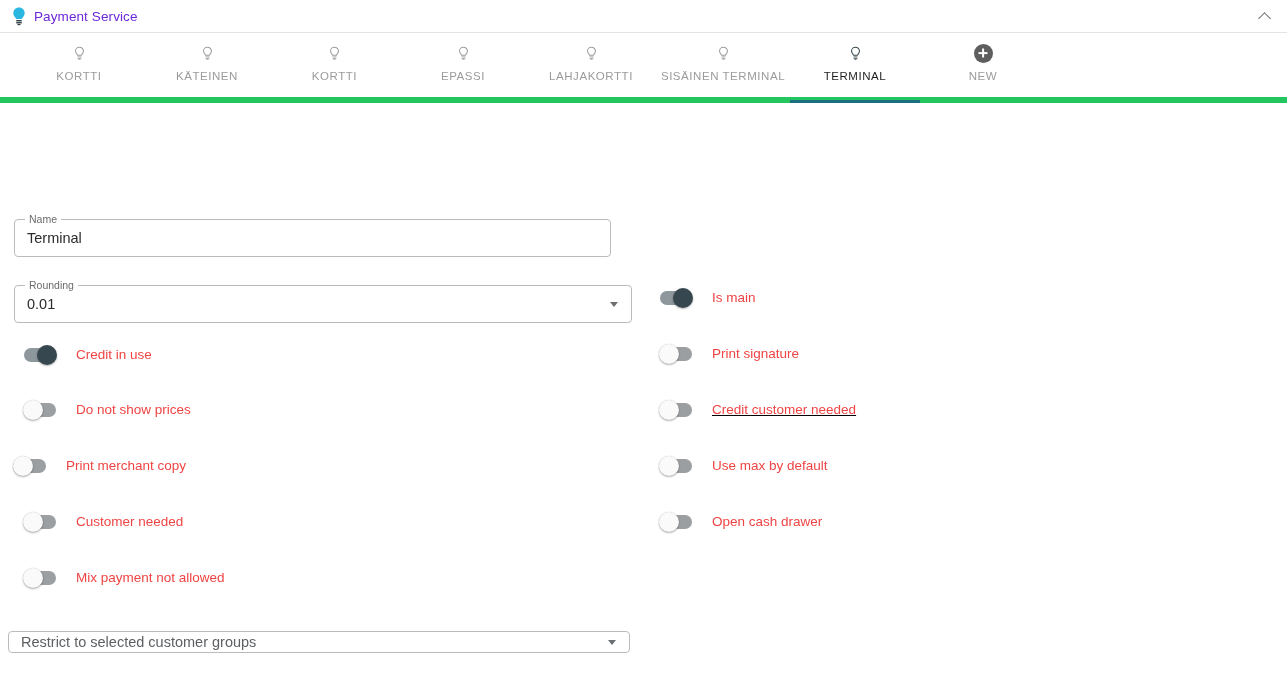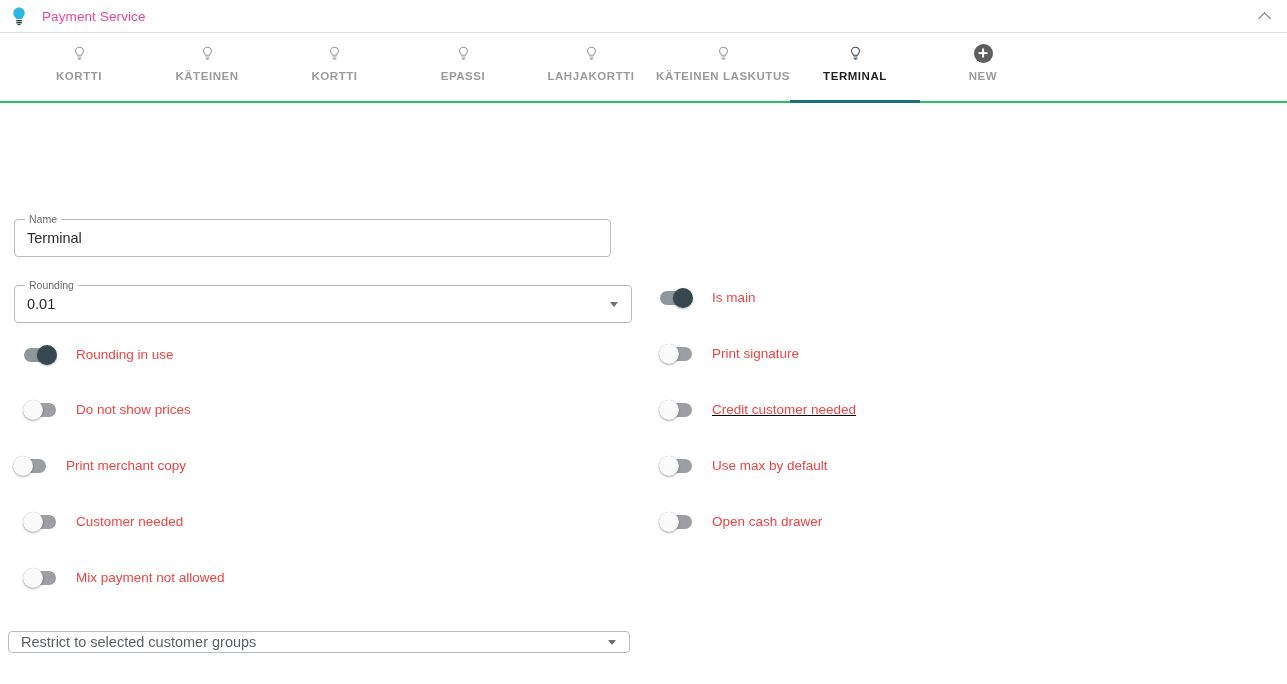--- a/index.html
+++ b/index.html
@@ -16,22 +16,22 @@
     height: 33px;
     display: flex;
     align-items: center;
     border-bottom: 1px solid #e3e3e3;
     padding: 0 10px 0 8px;
     position: relative;
   }
   .hdr-bulb { width: 22px; height: 22px; flex: 0 0 22px; display:block; }
   .app-title {
     font-size: 13.5px;
-    color: #ec4899;
-    margin-left: 12px;
+    color: #6d28d9;
+    margin-left: 4px;
     letter-spacing: .1px;
   }
   .collapse-btn {
     position: absolute;
     right: 12px; top: 50%;
     transform: translateY(-50%);
     width: 22px; height: 22px;
     display: flex; align-items: center; justify-content: center;
     cursor: pointer;
   }
@@ -40,22 +40,21 @@
     border-left: 1.6px solid #6d6d6d;
     border-top: 1.6px solid #6d6d6d;
     transform: rotate(45deg);
     margin-top: 4px;
   }
 
   
   .tabbar {
     height: 70px;
     position: relative;
-    border-bottom: 2px solid #22c55e;
-    font-weight: bold;
+    border-bottom: 6px solid #22c55e;
   }
   .tab {
     position: absolute;
     top: 0;
     height: 70px;
     display: flex;
     flex-direction: column;
     align-items: center;
     justify-content: flex-start;
     padding-top: 9px;
@@ -245,21 +244,21 @@
     </div>
     <div class="tab" style="left: 650px; width: 146px;">
       <div class="ticon">
         <svg viewBox="0 0 24 24" width="17" height="17" aria-hidden="true">
           <path d="M12 3.2c-3.1 0-5.6 2.4-5.6 5.4 0 2 1.1 3.4 2.1 4.5.4.5.7.9.8 1.4h5.4c.1-.5.4-.9.8-1.4 1-1.1 2.1-2.5 2.1-4.5 0-3-2.5-5.4-5.6-5.4z" fill="none" stroke="#9b9b9b" stroke-width="1.5"></path>
           <rect x="9.3" y="16.2" width="5.4" height="1.2" fill="#9b9b9b"></rect>
           <rect x="9.3" y="18.2" width="5.4" height="1.2" fill="#9b9b9b"></rect>
           <rect x="10.6" y="20.1" width="2.8" height="1.1" fill="#9b9b9b"></rect>
         </svg>
       </div>
-      <div class="tlabel">KÄTEINEN LASKUTUS</div>
+      <div class="tlabel">SISÄINEN TERMINAL</div>
     </div>
     <div class="tab active" style="left: 790px; width: 130px;">
       <div class="ticon">
         <svg viewBox="0 0 24 24" width="17" height="17" aria-hidden="true">
           <path d="M12 3.2c-3.1 0-5.6 2.4-5.6 5.4 0 2 1.1 3.4 2.1 4.5.4.5.7.9.8 1.4h5.4c.1-.5.4-.9.8-1.4 1-1.1 2.1-2.5 2.1-4.5 0-3-2.5-5.4-5.6-5.4z" fill="none" stroke="#37474f" stroke-width="1.5"></path>
           <rect x="9.3" y="16.2" width="5.4" height="1.2" fill="#37474f"></rect>
           <rect x="9.3" y="18.2" width="5.4" height="1.2" fill="#37474f"></rect>
           <rect x="10.6" y="20.1" width="2.8" height="1.1" fill="#37474f"></rect>
         </svg>
       </div>
@@ -285,21 +284,21 @@
     <span class="flabel">Rounding</span>
     <span class="fval">0.01</span>
     <span class="arrow"></span>
   </div>
 
   <div id="toggles-left">
       <div class="toggle-row on" style="left: 24px; top: 244px;">
         <span class="switch">
           <span class="knob"></span>
         </span>
-        <span class="tg-label">Rounding in use</span>
+        <span class="tg-label">Credit in use</span>
       </div>
       <div class="toggle-row" style="left: 24px; top: 299px;">
         <span class="switch">
           <span class="knob"></span>
         </span>
         <span class="tg-label">Do not show prices</span>
       </div>
       <div class="toggle-row" style="left: 14px; top: 355px;">
         <span class="switch">
           <span class="knob"></span>

